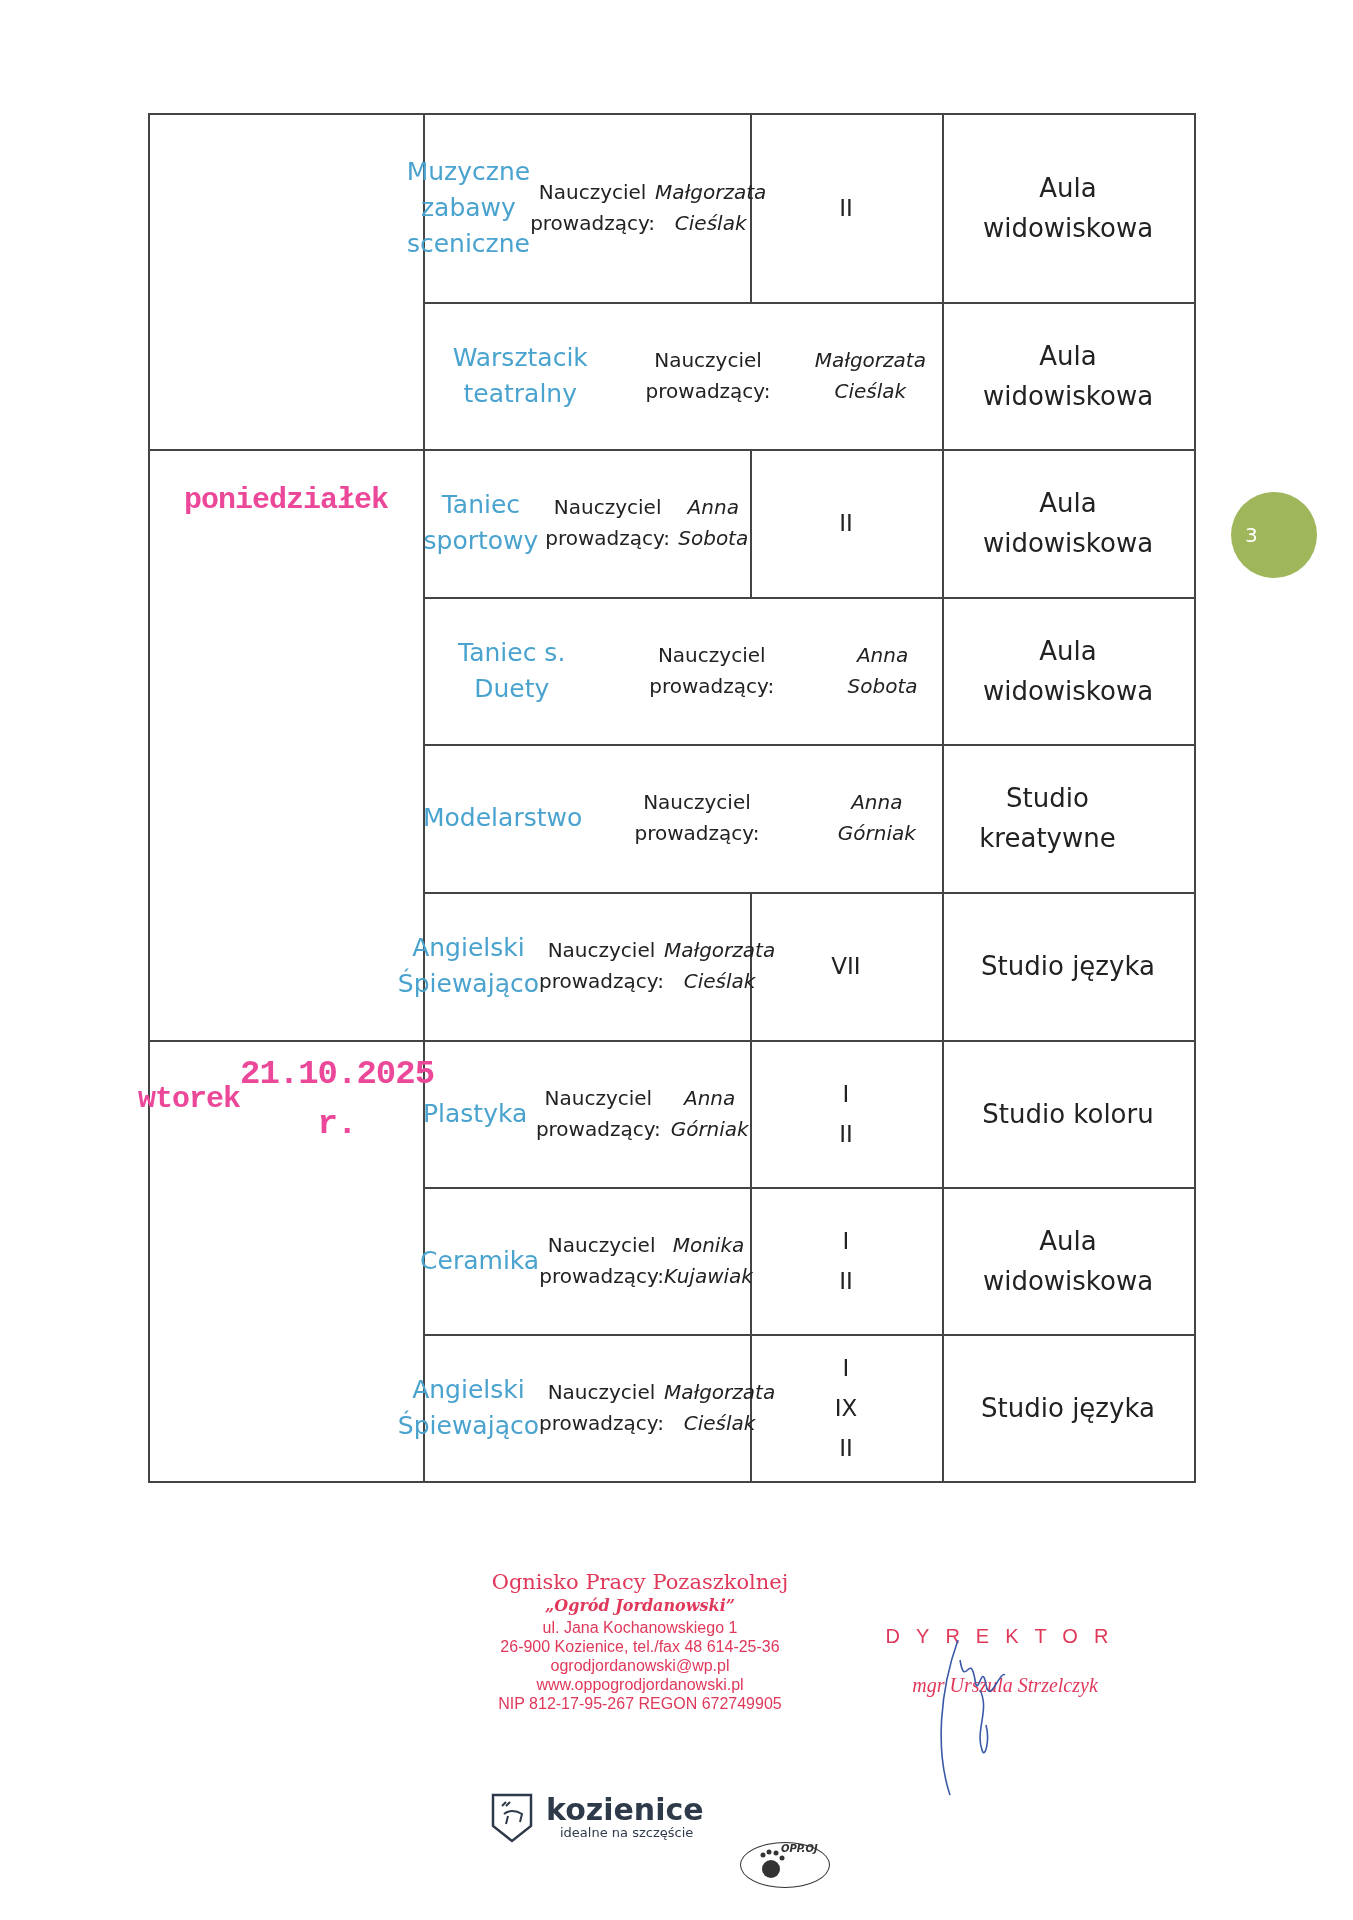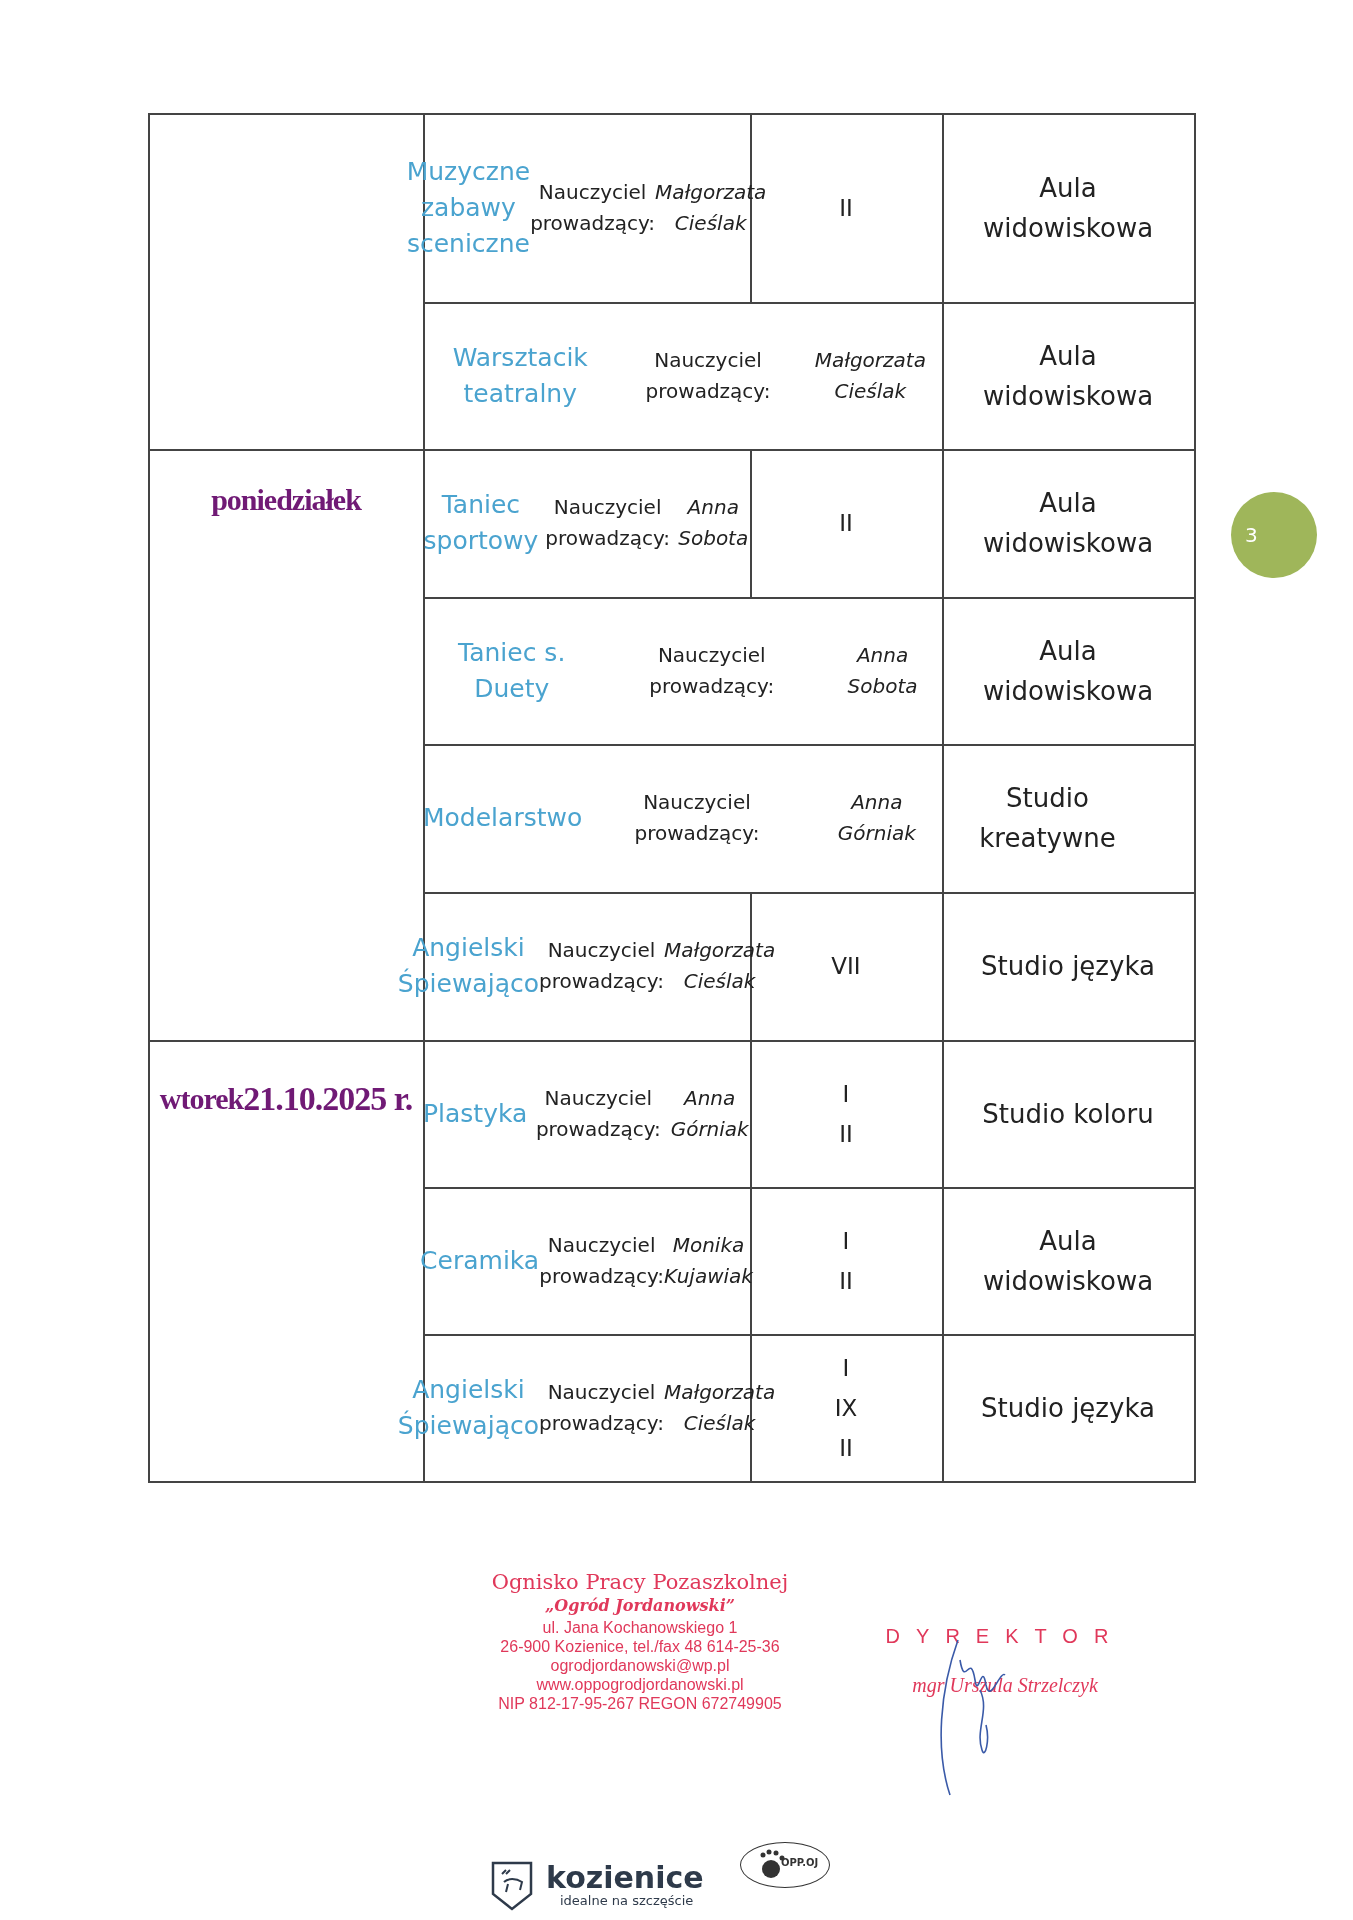--- a/index.html
+++ b/index.html
@@ -6,39 +6,39 @@
   body { width:1353px; height:1920px; background:#fff; position:relative; overflow:hidden;
          font-family:"DejaVu Sans", sans-serif; color:#222; }
   .page { position:absolute; left:0; top:0; width:1353px; height:1920px; }
   .line { position:absolute; background:#444; }
   .cell { position:absolute; display:flex; flex-direction:row; align-items:center; justify-content:center; text-align:center; box-sizing:border-box; }
   .act-title { color:#4aa3cf; font-size:25px; line-height:36px; }
   .teacher-label { font-size:20px; line-height:31px; color:#222; }
   .teacher-name { font-size:20px; line-height:31px; font-style:italic; color:#222; }
   .group { font-size:23px; line-height:40px; color:#222; }
   .room { font-size:26px; line-height:40px; color:#222; }
-  .day { color:#701a75; font-family:Liberation Serif, serif; font-weight:bold; letter-spacing:-1px; }
+  .day { color:#ec4899; font-family:Liberation Mono, monospace; font-weight:bold; letter-spacing:-1px; }
   .day .dname { font-size:30px; line-height:44px; }
   .day .ddate { font-size:34px; line-height:50px; }
   .badge { position:absolute; left:1231px; top:492px; width:86px; height:86px; border-radius:50%; background:#9fb65a;
            color:#fff; font-size:20px; display:flex; align-items:center; justify-content:flex-start; box-sizing:border-box; padding-left:14px; }
   .stamp { position:absolute; left:440px; top:1570px; width:400px; text-align:center; color:#e0385a; }
   .stamp .s1 { font-family:"DejaVu Serif", serif; font-size:21px; line-height:24px; }
   .stamp .s2 { font-family:"DejaVu Serif", serif; font-size:16px; line-height:24px; font-style:italic; font-weight:bold; }
   .stamp .s3 { font-family:"Liberation Sans", sans-serif; font-size:16px; line-height:19px; }
   .director { position:absolute; left:870px; top:1625px; width:270px; color:#e0385a; }
   .director .title { font-family:"Liberation Sans", sans-serif; font-size:20px; letter-spacing:16px; text-align:center; }
   .director .name { font-family:"Liberation Serif", serif; font-style:italic; font-size:20px; margin-top:26px; text-align:center; }
   .signature { position:absolute; left:920px; top:1630px; }
-  .footer-logo { position:absolute; left:490px; top:1860px; display:flex; align-items:center; }
+  .footer-logo { position:absolute; left:490px; top:1792px; display:flex; align-items:center; }
   .koz-text { margin-left:12px; color:#2e3a4a; }
   .koz-text .big { font-family:"DejaVu Sans", sans-serif; font-weight:bold; font-size:30px; line-height:30px; }
   .koz-text .small { font-size:13px; line-height:16px; margin-left:14px; }
   .opp-logo { position:absolute; left:740px; top:1842px; width:90px; height:46px; border:1.5px solid #333; border-radius:50%; box-sizing:border-box; }
-  .opp-logo span { position:absolute; left:40px; top:14px; font-size:10px; font-weight:bold; color:#333; }
+  .opp-logo span { position:absolute; left:40px; top:0; font-size:10px; font-weight:bold; font-style:italic; color:#333; }
 </style>
 </head>
 <body>
 
 <div class="page">
 
   <div id="grid">
       <div class="line" style="left: 148px; top: 113px; width: 1046px; height: 2px;"></div>
       <div class="line" style="left: 148px; top: 1481px; width: 1048px; height: 2px;"></div>
       <div class="line" style="left: 148px; top: 113px; width: 2px; height: 1368px;"></div>

